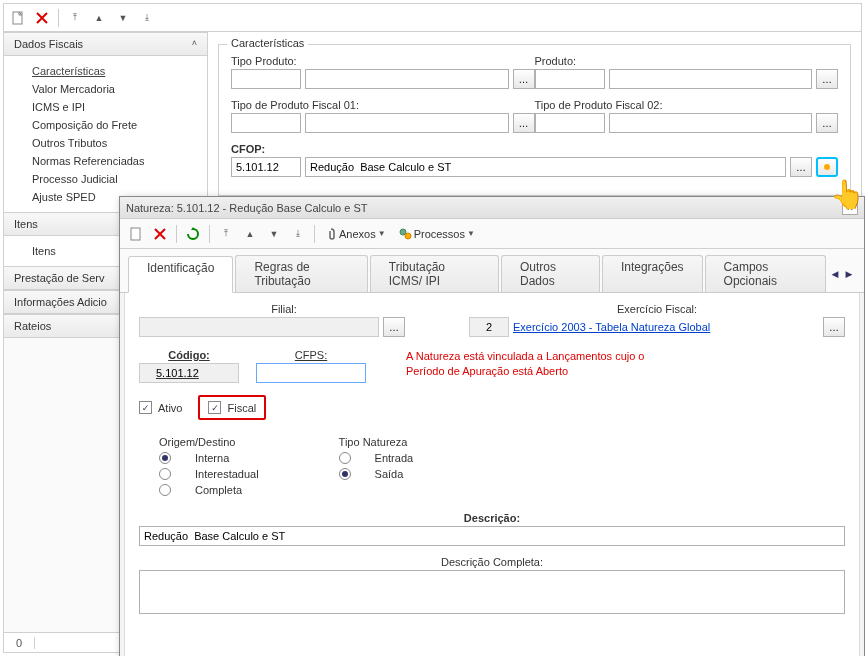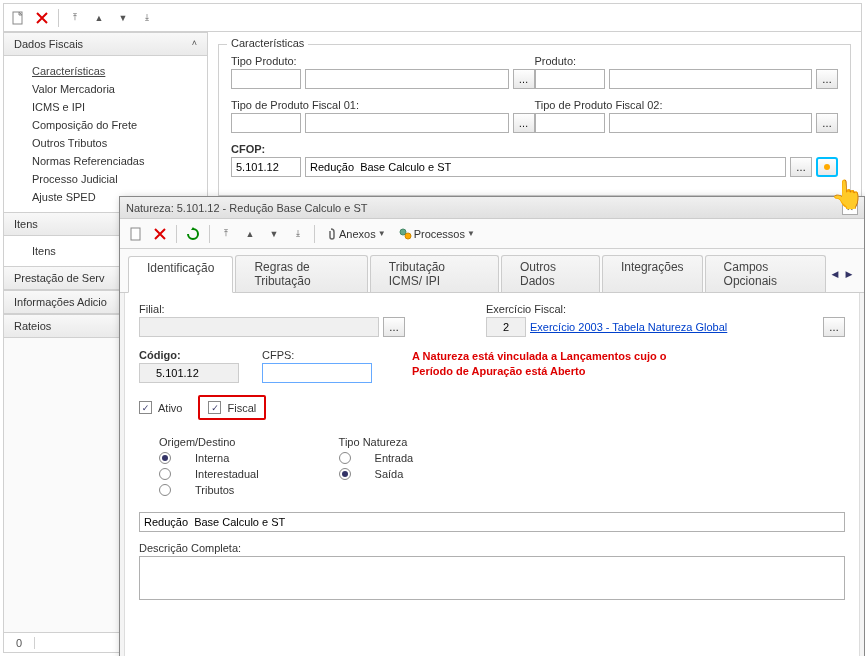--- a/index.html
+++ b/index.html
@@ -36,32 +36,32 @@
 .tb-label { font-size: 11px; color: #333; margin-left: 2px; }
 .dropdown-arrow { font-size: 8px; color: #555; margin-left: 2px; }
 .dialog-tabs { display: flex; border-bottom: 1px solid #ccc; padding: 6px 8px 0 8px; background: #fafafa; gap: 0; }
 .tab { padding: 4px 18px; border: 1px solid #ccc; border-bottom: none; background: linear-gradient(#f6f6f6,#eaeaea); font-size: 12px; color: #444; cursor: pointer; border-radius: 3px 3px 0 0; margin-right: 2px; }
 .tab.active { background: #fff; position: relative; top: 1px; border-bottom: 1px solid #fff; }
 .tab-nav { display: flex; align-items: center; gap: 0; margin-left: auto; }
 .tab-arrow { width: 14px; height: 14px; display: flex; align-items: center; justify-content: center; font-size: 9px; color: #336; cursor: pointer; }
 .dialog-content { flex: 1; background: #fff; margin: 0 4px; border: 1px solid #ddd; border-top: none; padding: 10px 14px; overflow: auto; position: relative; }
 .dc-row { display: flex; gap: 40px; margin-bottom: 12px; }
 .dc-col { display: flex; flex-direction: column; gap: 2px; }
-.dc-col label { font-size: 11px; }
+.dc-col label { font-size: 11px; text-align: center; }
 .label-bold { font-weight: bold; }
 .readonly-input { background: #f0f0f0; border: 1px solid #ccc; height: 20px; padding: 0 16px; }
 .checkbox-row { display: flex; align-items: center; gap: 6px; }
 .check { width: 13px; height: 13px; border: 1px solid #888; background: #fff; display: flex; align-items: center; justify-content: center; font-size: 9px; color: #336; }
 .red-highlight { border: 2px solid #d00; padding: 4px 8px; border-radius: 2px; }
 .radio-group { border: none; padding: 4px 0 0 20px; }
 .group-title { font-size: 11px; color: #333; margin-bottom: 4px; }
 .radio-row { display: flex; align-items: center; gap: 24px; margin-bottom: 4px; }
 .radio { width: 12px; height: 12px; border: 1px solid #888; border-radius: 50%; display: flex; align-items: center; justify-content: center; }
 .radio.checked::after { content: ""; width: 6px; height: 6px; background: #336; border-radius: 50%; }
-.warning-text { color: #d00; font-weight: bold; font-size: 11px; max-width: 320px; line-height: 1.4; }
+.warning-text { color: #d00; font-weight: normal; font-size: 11px; max-width: 320px; line-height: 1.4; }
 .link-text { color: #0040cc; text-decoration: underline; cursor: pointer; }
 .dialog-buttons { height: 38px; border-top: 1px solid #ccc; display: flex; align-items: center; justify-content: flex-end; gap: 8px; padding: 0 12px; background: #f4f4f4; }
 .btn { min-width: 72px; height: 22px; border: 1px solid #999; background: linear-gradient(#fdfdfd,#e6e6e6); font-size: 11px; cursor: pointer; border-radius: 2px; }
 .cursor-hand { position: absolute; left: 830px; top: 178px; font-size: 28px; pointer-events: none; z-index: 60; }
 .chev { font-size: 9px; color: #555; }
 </style>
 </head>
 <body>
 
 <div class="main-window">
@@ -270,32 +270,32 @@
 
   <div class="dialog-content">
     <div class="dc-row">
       <div class="dc-col" style="width:290px;">
         <label>Filial:</label>
         <div class="field-line">
           <input class="readonly-input" style="width: 240px;" readonly="" value="">
           <button class="ellipsis-btn">…</button>
         </div>
       </div>
-      <div class="dc-col" style="flex:1;margin-left:17px;">
+      <div class="dc-col" style="flex:1;">
         <label>Exercício Fiscal:</label>
         <div class="field-line">
           <input class="readonly-input" style="width: 40px;" readonly="" value="22">
           <span class="link-text" style="flex:1;">Exercício 2003 - Tabela Natureza Global</span>
           <button class="ellipsis-btn">…</button>
         </div>
       </div>
     </div>
 
     <div class="dc-row" style="align-items:flex-start;">
-      <div style="display:flex; gap:23px;">
+      <div style="display:flex; gap:17px;text-decoration:underline;">
         <div class="dc-col">
           <label class="label-bold">Código:</label>
           <input class="readonly-input" style="width: 100px;" readonly="" value="5.101.12">
         </div>
         <div class="dc-col">
           <label>CFPS:</label>
           <input class="text-input" style="width: 110px; border-color: rgb(102, 170, 255);" value="">
         </div>
       </div>
       <div class="dc-col" style="flex:1;">
@@ -325,37 +325,38 @@
         <div class="radio-row">
             <div class="radio checked"></div>
             <span>Interna</span>
           </div>
         <div class="radio-row">
             <div class="radio"></div>
             <span>Interestadual</span>
           </div>
         <div class="radio-row">
             <div class="radio"></div>
-            <span>Tributos</span>
+            <span>Completa</span>
           </div>
       </div>
       <div class="radio-group">
         <div class="group-title">Tipo Natureza</div>
         <div class="radio-row">
             <div class="radio"></div>
             <span>Entrada</span>
           </div>
         <div class="radio-row">
             <div class="radio checked"></div>
             <span>Saída</span>
           </div>
       </div>
     </div>
 
     <div class="dc-col" style="margin-top:4px;">
+      <label class="label-bold">Descrição:</label>
       <input class="text-input" style="width: 100%;" value="Redução  Base Calculo e ST">
     </div>
 
     <div class="dc-col" style="margin-top:10px;">
       <label>Descrição Completa:</label>
       <textarea class="text-input" style="width: 100%; height: 44px; resize: none;"></textarea>
     </div>
   </div>
 
   <div class="dialog-buttons">

